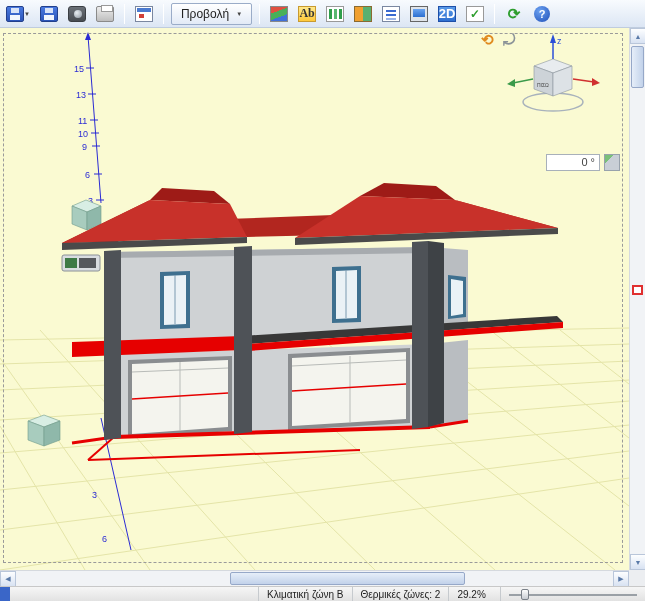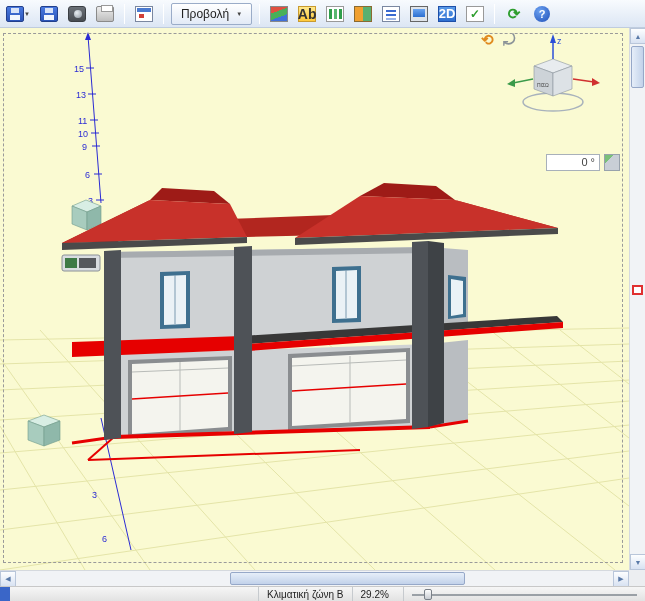--- a/index.html
+++ b/index.html
@@ -26,21 +26,21 @@
   .ic-camera { background: linear-gradient(#6A7077, #474C52); border-radius: 3px; border: 1px solid #3A3E43; }
   .ic-camera::after { content: ""; position: absolute; left: 5px; top: 3px; width: 8px; height: 8px; border-radius: 50%;
                       background: radial-gradient(circle at 35% 35%, #E8EDF2, #8A949E); }
   .ic-printer { background: linear-gradient(#EDEDED, #BEBEBE); border: 1px solid #8A8A8A; border-radius: 2px; }
   .ic-printer::before { content: ""; position: absolute; left: 4px; top: -2px; width: 10px; height: 5px; background: #FFF; border: 1px solid #999; }
   .ic-display { background: #FFFFFF; border: 1px solid #7A87A0; }
   .ic-display::before { content: ""; position: absolute; left: 1px; top: 1px; right: 1px; height: 4px; background: #4A7AD0; }
   .ic-display::after { content: ""; position: absolute; left: 3px; bottom: 3px; width: 5px; height: 4px; background: #D04038; }
   .ic-layers { background: linear-gradient(160deg, #E05040 0 33%, #48B058 33% 66%, #4070D8 66%); border: 1px solid #888; }
   .ic-ab { background: linear-gradient(#FFE88A, #FFC93A); border: 1px solid #C89A30; color: #333;
-           font-size: 14px; font-weight: bold; display: flex; align-items: center; justify-content: center; }
+           font-size: 12px; font-weight: bold; display: flex; align-items: center; justify-content: center; font-family: Liberation Serif, serif; }
   .ic-chart { background: #FFF; border: 1px solid #999; }
   .ic-chart::after { content: ""; position: absolute; left: 2px; bottom: 2px; width: 3px; height: 10px; background: #2E9E4A;
                      box-shadow: 5px 0 0 #58B870, 10px 0 0 #2E9E4A; }
   .ic-materials { background: linear-gradient(90deg, #F0A030 50%, #58B070 50%); border: 1px solid #8A6A30; }
   .ic-bluedoc { background: #FFF; border: 1px solid #7A87A0; }
   .ic-bluedoc::after { content: ""; position: absolute; left: 3px; top: 3px; width: 10px; height: 2px; background: #3A6AD0;
                        box-shadow: 0 4px 0 #3A6AD0, 0 8px 0 #9AB4E8; }
   .ic-monitor { background: #DFE4EA; border: 1px solid #666; }
   .ic-monitor::after { content: ""; position: absolute; left: 2px; top: 2px; right: 2px; bottom: 4px; background: linear-gradient(#6AA4F0, #2D6FD0); }
   .ic-2d { background: linear-gradient(#5A9AE8, #2D6FD0); border: 1px solid #1E4FA8; color: #FFF;
@@ -336,20 +336,23 @@
   </div>
   <div class="corner"></div>
 
   <div class="statusbar">
     <div class="sb-accent"></div>
     <div class="sb-spacer"></div>
     <div class="sb-cell">
       <span>Κλιματική ζώνη Β</span>
     </div>
     <div class="sb-cell">
+      <span>Θερμικές ζώνες: 2</span>
+    </div>
+    <div class="sb-cell">
       <span>29.2%</span>
     </div>
     <div class="sb-slider">
       <div class="sb-track"></div>
       <div class="sb-thumb"></div>
     </div>
   </div>
 
 </div>
 

